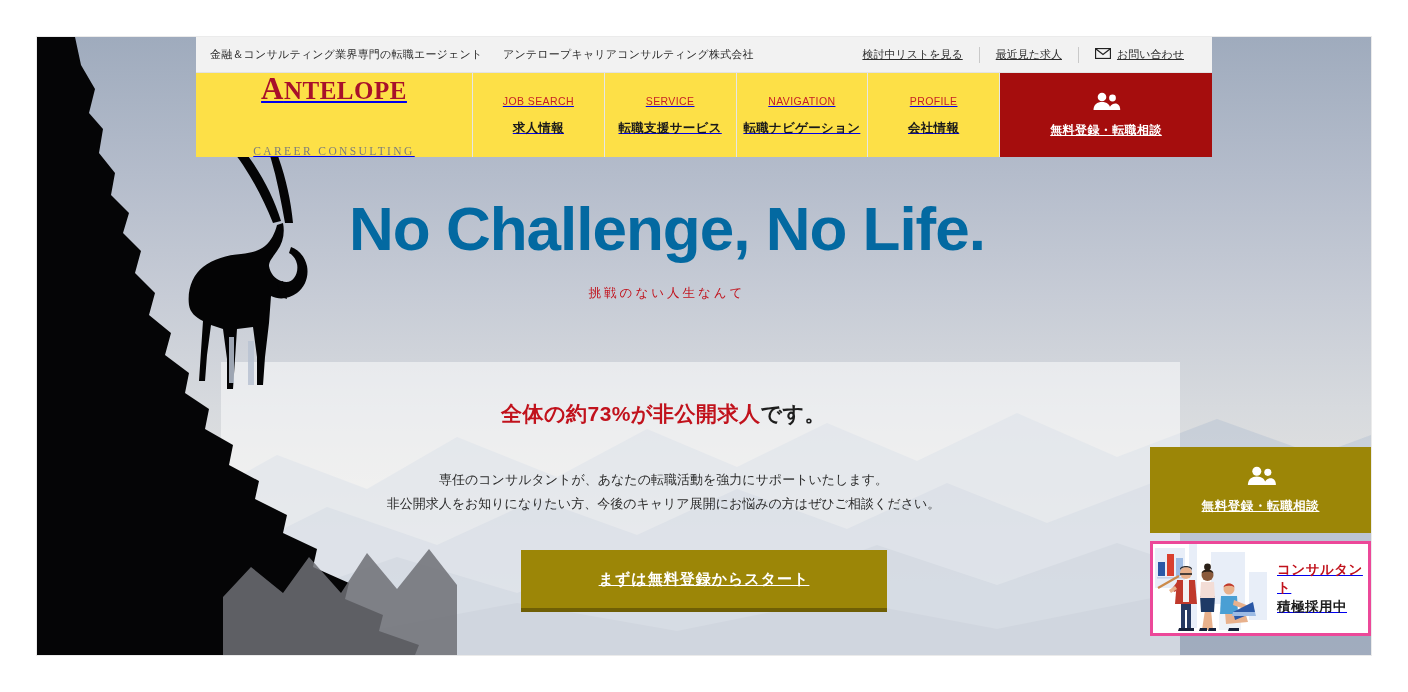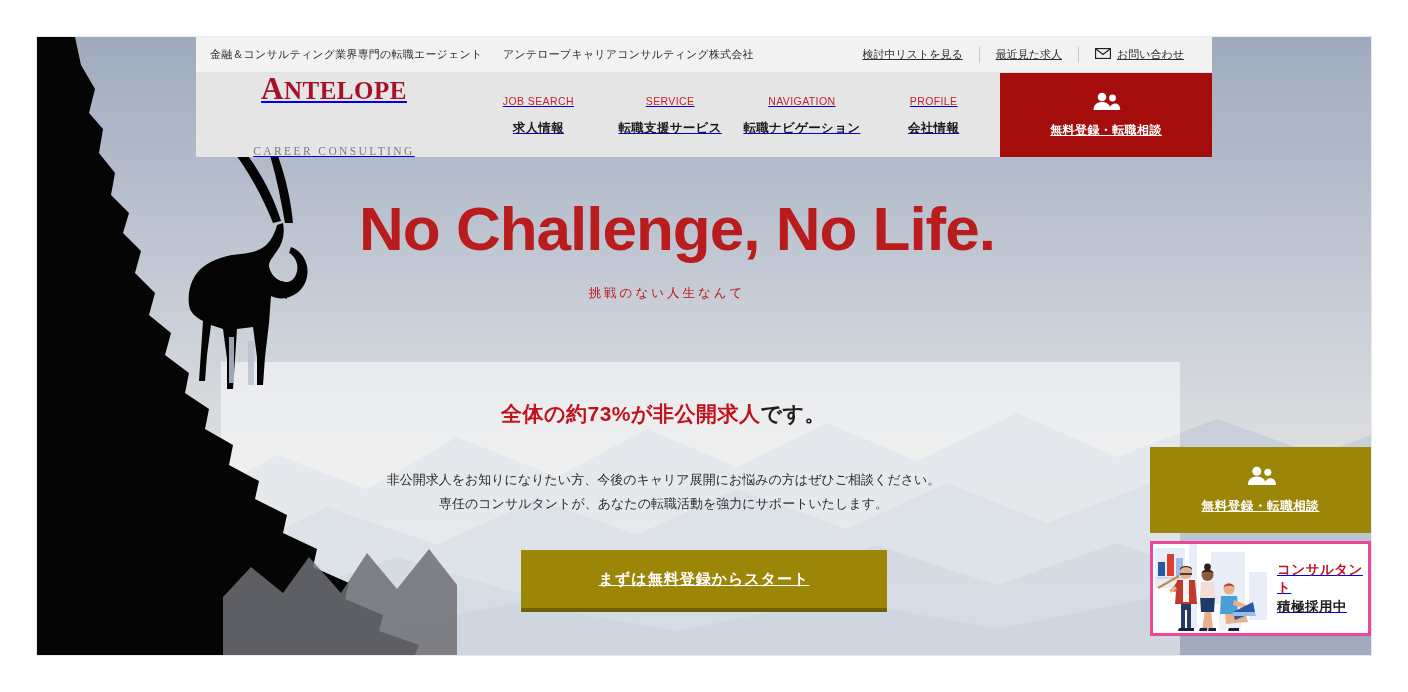--- a/index.html
+++ b/index.html
@@ -29,21 +29,21 @@
 
   
   .panel{
     position:absolute;left:184px;top:325px;width:959px;height:293px;
     background:rgba(255,255,255,.50);
   }
 
   
   .header{
     position:absolute;left:196px;top:37px;width:1016px;height:120px;
-    background:#e5e5e5;z-index:40;
+    background:#fde047;z-index:40;
   }
   .utilbar{
     height:36px;background:#f2f2f2;border-bottom:1px solid #e3e3e3;
     display:flex;align-items:center;justify-content:space-between;
     padding:0 12px 0 14px;box-sizing:border-box;
   }
   .util-left{font-size:11px;color:#2c2c2c;letter-spacing:.2px;white-space:nowrap;}
   .util-left .sep{display:inline-block;width:14px;}
   .util-right{display:flex;align-items:center;height:100%;}
   .util-link{
@@ -75,22 +75,22 @@
   .nav-en{font-size:10.5px;color:#c62026;letter-spacing:.4px;line-height:1;}
   .nav-ja{font-size:12.5px;color:#1a1a1a;font-weight:bold;line-height:1;letter-spacing:.3px;}
   .nav-cta{
     width:212px;background:#a50d0d;color:#fff;
     display:flex;flex-direction:column;align-items:center;justify-content:center;gap:7px;
   }
   .nav-cta .lbl{font-size:12px;font-weight:bold;letter-spacing:.4px;}
 
   
   .headline{
-    position:absolute;left:10px;top:198px;width:1334px;text-align:center;
-    font-size:62px;font-weight:bold;color:#b91c1c;letter-spacing:-1px;line-height:1;
+    position:absolute;left:0;top:198px;width:1334px;text-align:center;
+    font-size:62px;font-weight:bold;color:#0369a1;letter-spacing:-1px;line-height:1;
     z-index:20;
   }
   .subhead{
     position:absolute;left:0;top:285px;width:1334px;text-align:center;
     font-size:12.5px;color:#c1121c;letter-spacing:3px;z-index:20;
   }
 
   .promo-title{
     position:absolute;left:184px;top:400px;width:959px;text-align:center;
     font-size:21px;font-weight:bold;color:#c1121c;letter-spacing:.5px;z-index:21;
@@ -244,22 +244,22 @@
   </div>
 
   <div class="headline">No Challenge, No Life.</div>
   <div class="subhead">挑戦のない人生なんて</div>
 
   <div class="promo-title">
     <span>全体の約73%が非公開求人</span><span class="dark">です。</span>
   </div>
 
   <div class="promo-body">
+    <div>専任のコンサルタントが、あなたの転職活動を強力にサポートいたします。</div>
     <div>非公開求人をお知りになりたい方、今後のキャリア展開にお悩みの方はぜひご相談ください。</div>
-    <div>専任のコンサルタントが、あなたの転職活動を強力にサポートいたします。</div>
   </div>
 
   <a class="gold-btn" href="#">
     <span>まずは無料登録からスタート</span>
   </a>
 
   <div class="rail">
 
     <a class="rail-cta" href="#">
       <span>

